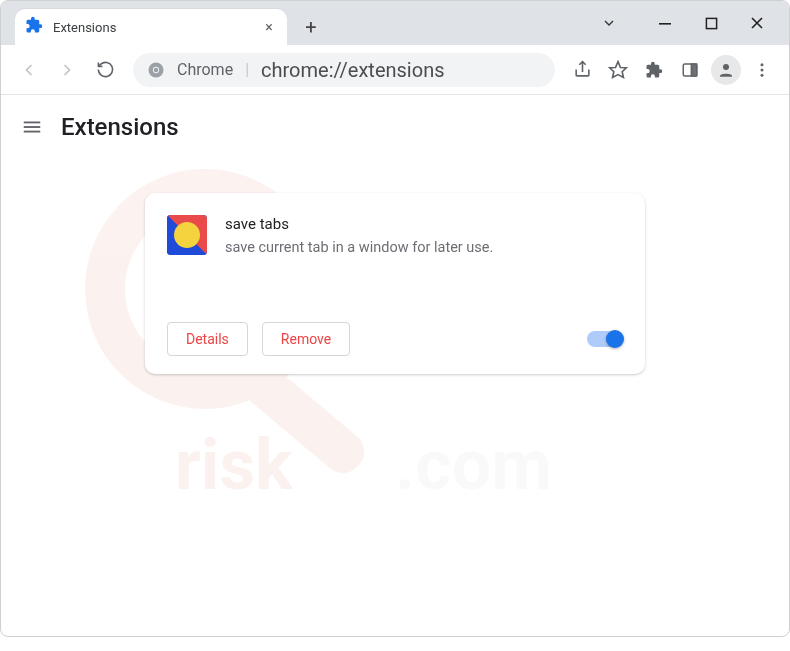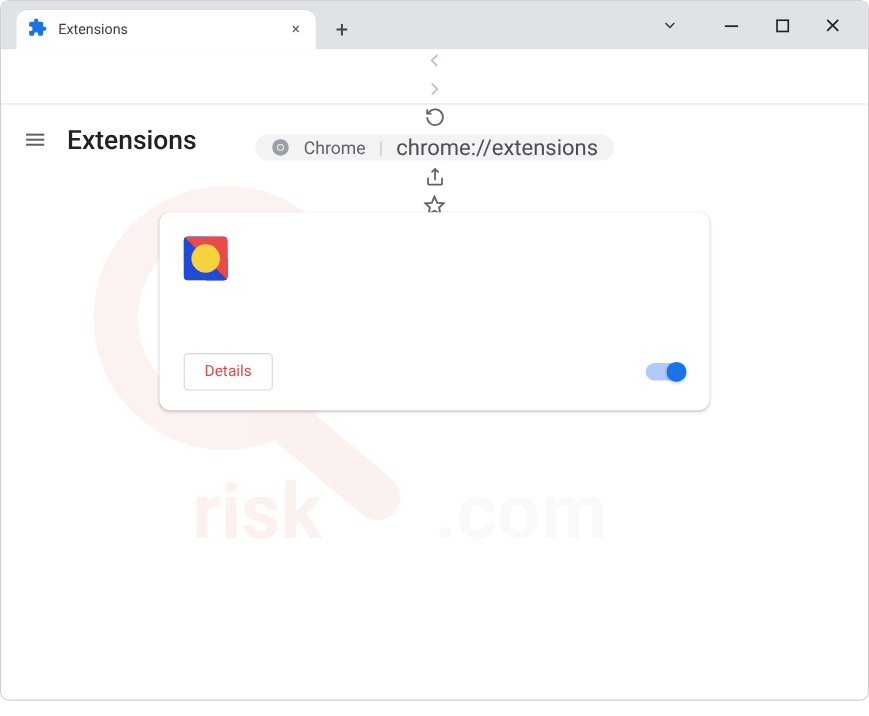--- a/index.html
+++ b/index.html
@@ -65,21 +65,21 @@
   .chev { margin-right: 10px; }
 
   
   .toolbar {
     height: 50px;
     background: #fff;
     border-bottom: 1px solid #e4e4e4;
     display:flex; align-items:center;
     padding: 0 12px;
     gap: 6px;
-    position: relative; z-index:2;flex-direction:column;
+    position: relative; z-index:2;
   }
   .nav-btn {
     width: 32px; height: 32px;
     display:flex;align-items:center;justify-content:center;
     color:#5f6368; border-radius:50%;
     cursor:pointer;
   }
   .nav-btn.disabled { color:#bfc2c6; }
   .omnibox {
     flex: 1;
@@ -293,24 +293,31 @@
         <div class="ext-icon">
           <svg width="40" height="40" viewBox="0 0 40 40">
             <rect width="40" height="40" fill="#1f4bd8"></rect>
             <path d="M0 0 H40 V40 Z" fill="#e94b4b"></path>
             <path d="M0 0 V40 H40 Z" fill="#1f4bd8"></path>
             <circle cx="20" cy="20" r="13" fill="#f5d33e"></circle>
             <path d="M20 7 a13 13 0 0 1 0 26 a8 8 0 0 0 0-26" fill="#fff" opacity=".95"></path>
             <path d="M7 20 a13 13 0 0 1 26 0 a8 8 0 0 0-26 0" fill="#fff" opacity=".85"></path>
           </svg>
         </div>
+        <div>
+          <div class="ext-title">save tabs</div>
+          <div class="ext-desc">save current tab in a window for later use.</div>
+        </div>
       </div>
       <div class="card-actions">
         <div class="btn">
           <span>Details</span>
+        </div>
+        <div class="btn">
+          <span>Remove</span>
         </div>
         <div class="card-toggle-wrap">
           <div class="toggle on" id="ext-toggle">
               <div class="knob"></div>
             </div>
         </div>
       </div>
     </div>
   </div>
 

